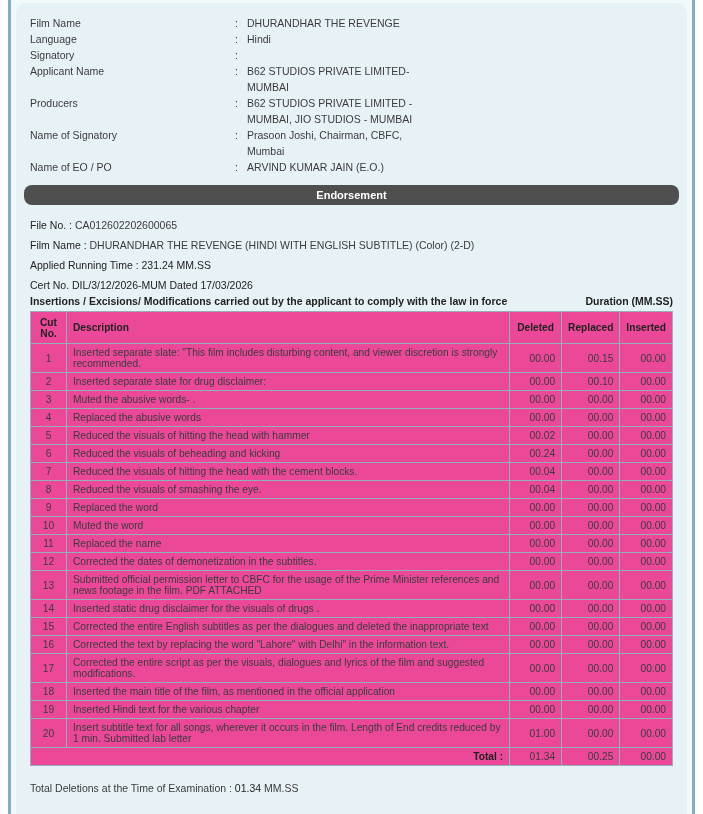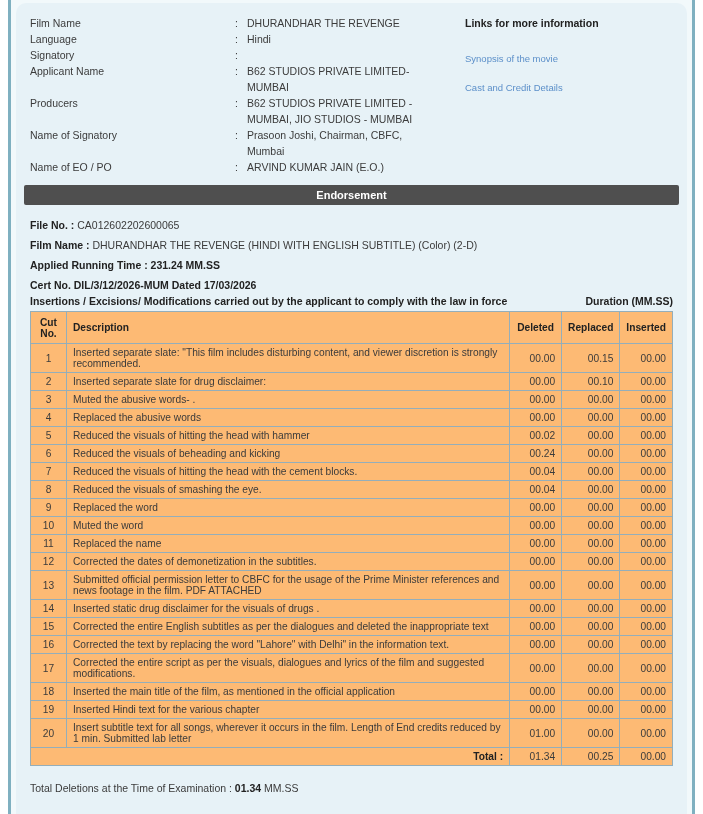--- a/index.html
+++ b/index.html
@@ -26,30 +26,30 @@
   .info-value { flex:1; }
   .links-col { position:absolute; top:0; left:435px; width:225px; }
   .links-title { font-weight:bold; color:#222; line-height:16px; }
   .link { display:block; color:#5b8fc9; font-size:9.5px; text-decoration:none; cursor:pointer; }
   .link-1 { margin-top:22px; }
   .link-2 { margin-top:18px; }
   
   .endorse-bar {
     margin:10px -6px 4px -6px; background:#4f4f4f; color:#ffffff;
     text-align:center; font-weight:bold; font-size:11px;
-    padding:4px 0; border-radius:2px;
+    padding:4px 0; border-radius:8px;
   }
   .endorse-lines { margin-top:10px; }
   .endorse-line { line-height:20px; }
-  .b { font-weight:bold; color:#222; }
+  .b { font-weight:normal; color:#222; }
   
   .tbl-caption { display:flex; justify-content:space-between; margin-bottom:4px; }
   .tbl-caption span { font-weight:bold; color:#222; }
   
-  table { width:100%; border-collapse:collapse; background:#fdba74; }
+  table { width:100%; border-collapse:collapse; background:#ec4899; }
   th, td { border:1px solid #94aeba; padding:3px 6px; font-size:10.2px; color:#3b3b3b; vertical-align:middle; }
   thead th { font-weight:bold; color:#222; text-align:left; height:32px; }
   th.c-cut, td.c-cut { width:36px; text-align:center; }
   th.c-num { width:52px; text-align:center; }
   td.c-num { width:52px; text-align:right; }
   tfoot td { font-size:10.2px;margin-top:22px; }
   .total-label { text-align:right; font-weight:bold; color:#222; }
   
   .footer { margin-top:14px; }
   .footer-line { line-height:16px; margin-bottom:10px; }
@@ -90,25 +90,20 @@
           <span class="info-label">Name of Signatory</span>
           <span class="info-colon">:</span>
           <span class="info-value">Prasoon Joshi, Chairman, CBFC, Mumbai</span>
         </div>
         <div class="info-row">
           <span class="info-label">Name of EO / PO</span>
           <span class="info-colon">:</span>
           <span class="info-value">ARVIND KUMAR JAIN (E.O.)</span>
         </div>
 
-        <div class="links-col">
-          <div class="links-title">Links for more information</div>
-          <a class="link link-1">Synopsis of the movie</a>
-          <a class="link link-2">Cast and Credit Details</a>
-        </div>
       </div>
 
       <div class="endorse-bar">Endorsement</div>
 
       <div class="endorse-lines">
         <div class="endorse-line">
           <span class="b">File No. :</span>
           <span>CA012602202600065</span>
         </div>
         <div class="endorse-line">

